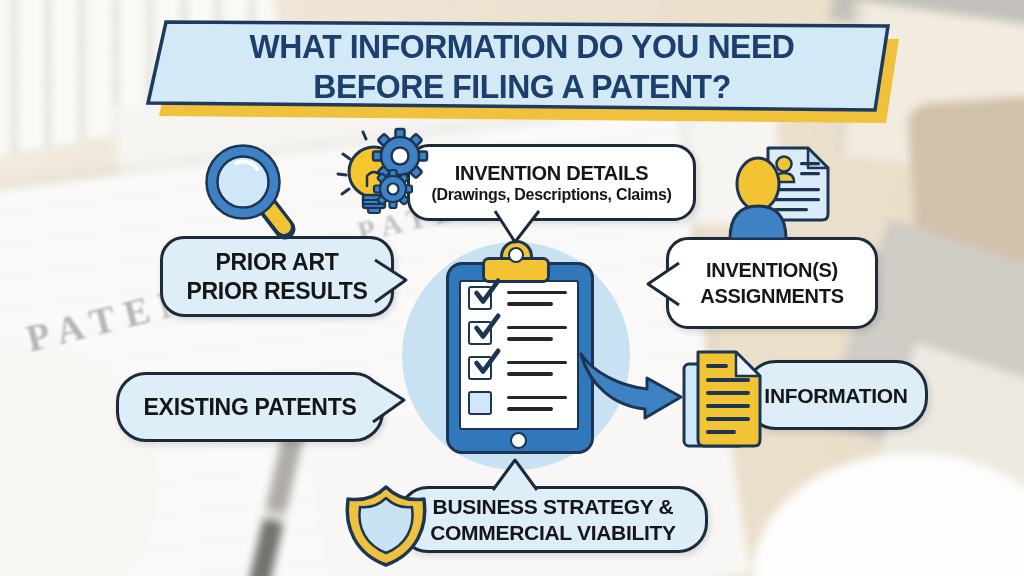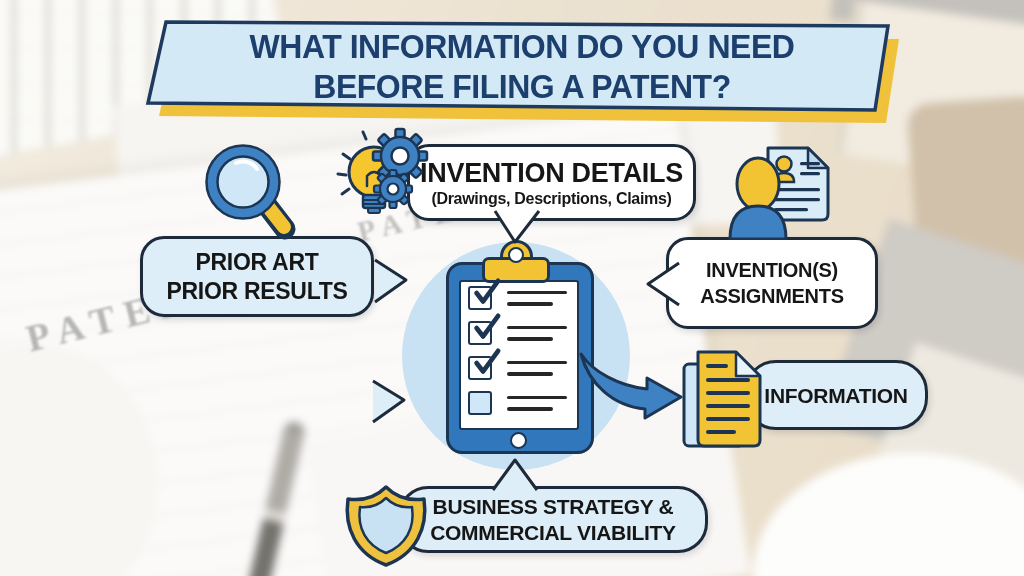--- a/index.html
+++ b/index.html
@@ -44,23 +44,23 @@
     transform:scaleX(.97);white-space:nowrap;}
   
   .bubble{position:absolute;border:3px solid #1c2a3a;box-shadow:2px 3px 6px rgba(20,30,40,.14);
     display:flex;flex-direction:column;justify-content:center;align-items:center;
     color:#161616;font-weight:bold;white-space:nowrap;z-index:20;}
   .bubble .ln{letter-spacing:-.3px;}
   .b-light{background:#ddeef8;}
   .b-white{background:#ffffff;}
   .tail{position:absolute;z-index:21;}
   .bb-invention{left:407px;top:144px;width:283px;height:71px;border-radius:22px;}
-  .bb-invention .l1{font-size:27px;}
+  .bb-invention .l1{font-size:20px;}
   .bb-invention .l2{font-size:16px;margin-top:1px;}
-  .bb-prior{left:140px;top:236px;width:228px;height:75px;border-radius:24px;font-size:23px;line-height:29px;}
+  .bb-prior{left:160px;top:236px;width:228px;height:75px;border-radius:24px;font-size:23px;line-height:29px;}
   .bb-inventors{left:666px;top:237px;width:206px;height:86px;border-radius:22px;font-size:20px;line-height:26px;}
   .bb-existing{left:116px;top:372px;width:262px;height:64px;border-radius:30px;font-size:23px;}
   .bb-enable{left:744px;top:360px;width:178px;height:64px;border-radius:32px;font-size:21px;line-height:27px;}
   .bb-business{left:398px;top:486px;width:304px;height:61px;border-radius:30px;font-size:21px;line-height:26px;}
   
   .center-circle{position:absolute;left:402px;top:242px;width:228px;height:228px;border-radius:50%;background:#c9e2f3;z-index:10;}
   .clip-frame{position:absolute;left:446px;top:262px;width:142px;height:186px;background:#3077bc;
     border:3.5px solid #1c3552;border-radius:16px;z-index:12;}
   .clip-paper{position:absolute;left:459px;top:280px;width:116px;height:146px;background:#ffffff;
     border:2.5px solid #1c3552;border-radius:3px;z-index:13;}
@@ -134,20 +134,23 @@
   </svg>
 
   <div class="bubble b-white bb-inventors">
     <div class="ln">INVENTION(S)</div>
     <div class="ln">ASSIGNMENTS</div>
   </div>
   <svg class="tail" style="left:644px;top:260px;" width="36" height="48" viewBox="0 0 36 48">
     <path d="M35,3 L4,24 L35,45" fill="#ffffff" stroke="#1c2a3a" stroke-width="3" stroke-linejoin="round"></path>
   </svg>
 
+  <div class="bubble b-light bb-existing">
+    <div class="ln">EXISTING PATENTS</div>
+  </div>
   <svg class="tail" style="left:372px;top:378px;" width="36" height="48" viewBox="0 0 36 48">
     <path d="M1,3 L32,22 L1,44" fill="#ddeef8" stroke="#1c2a3a" stroke-width="3" stroke-linejoin="round"></path>
   </svg>
 
   <div class="bubble b-light bb-enable">
     <div class="ln">INFORMATION</div>
   </div>
 
   <div class="bubble b-light bb-business">
     <div class="ln">BUSINESS STRATEGY &amp;</div>

